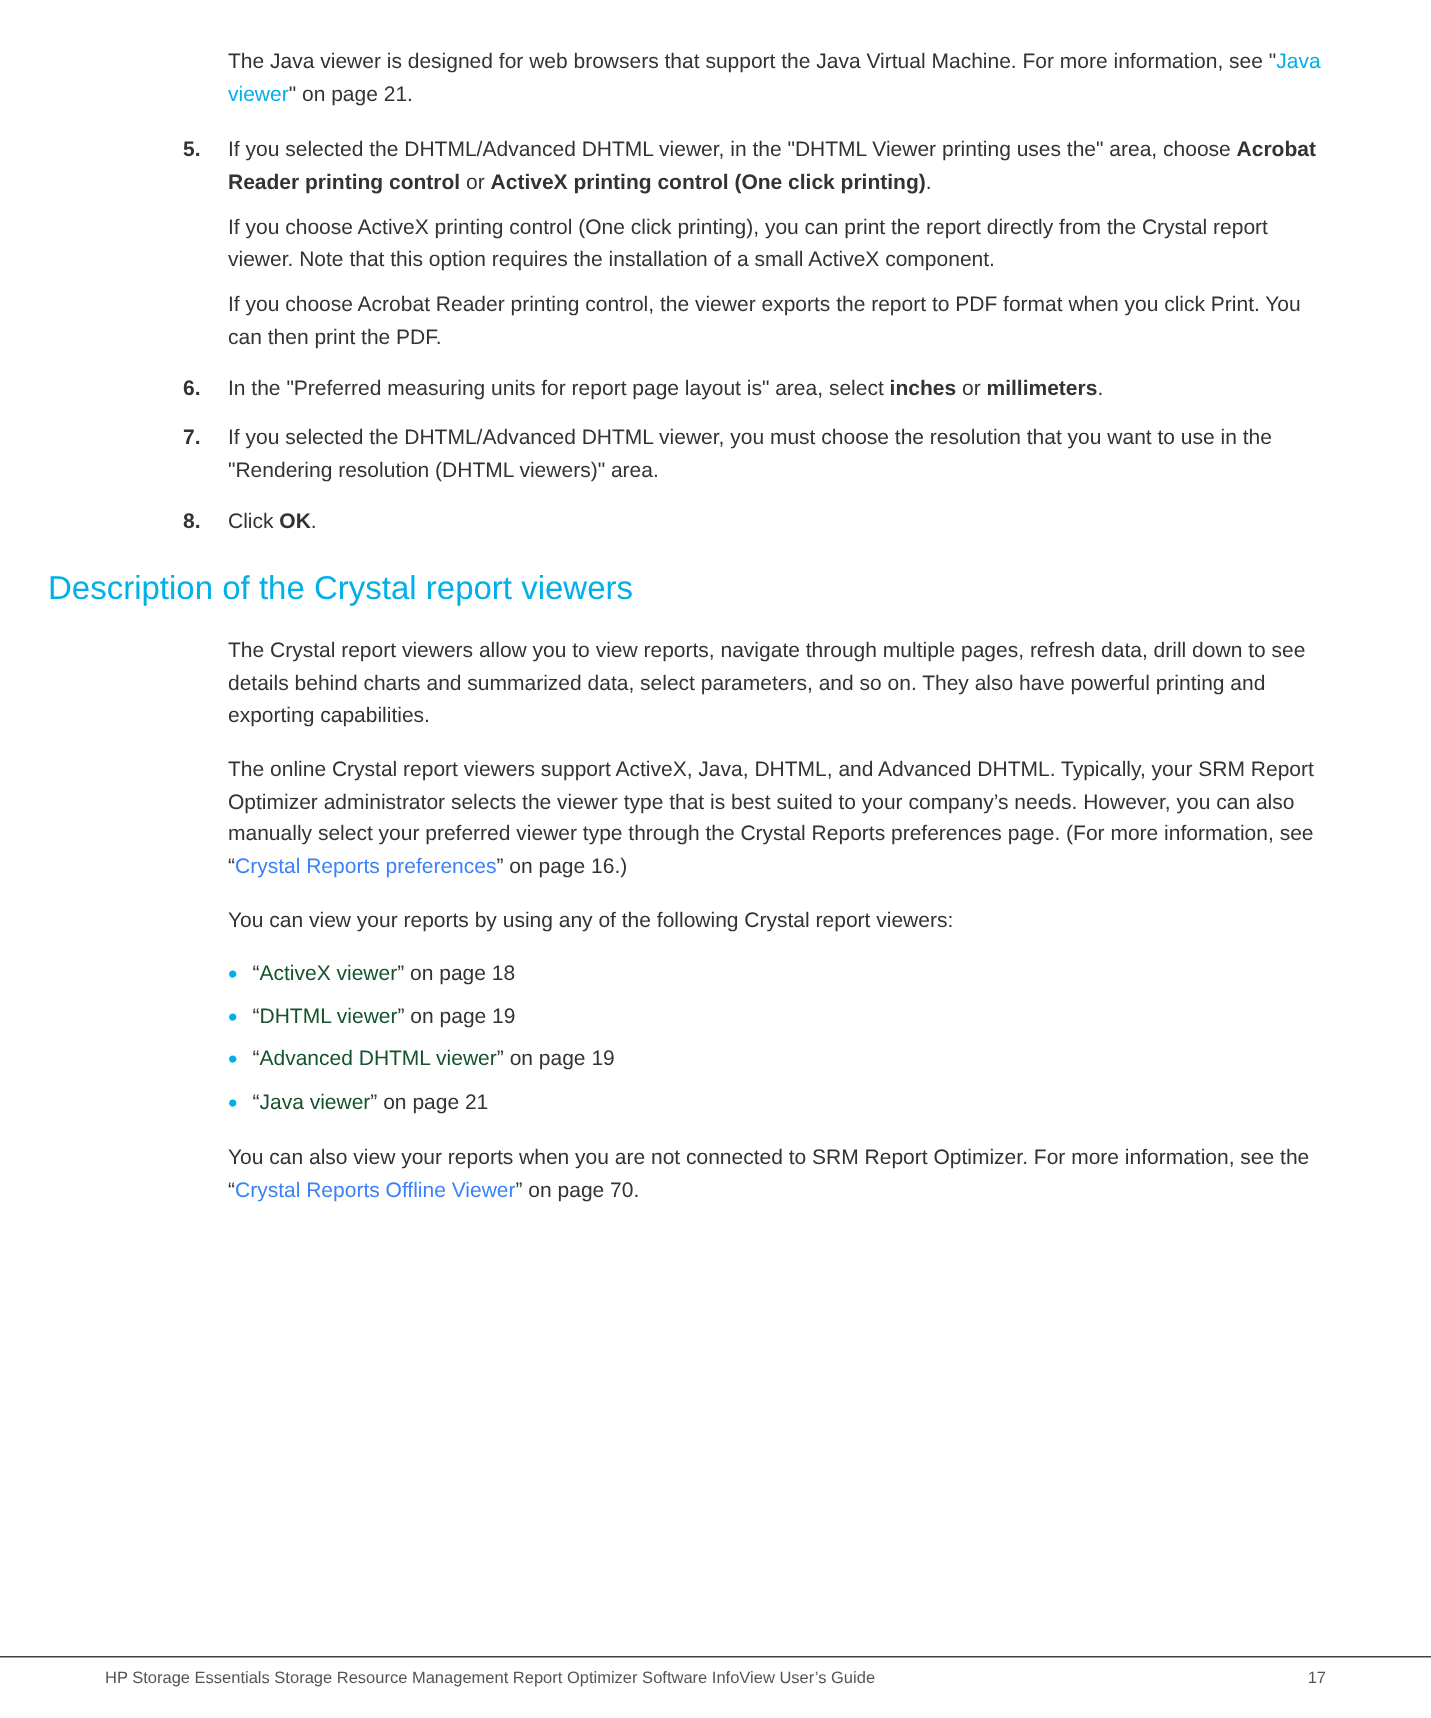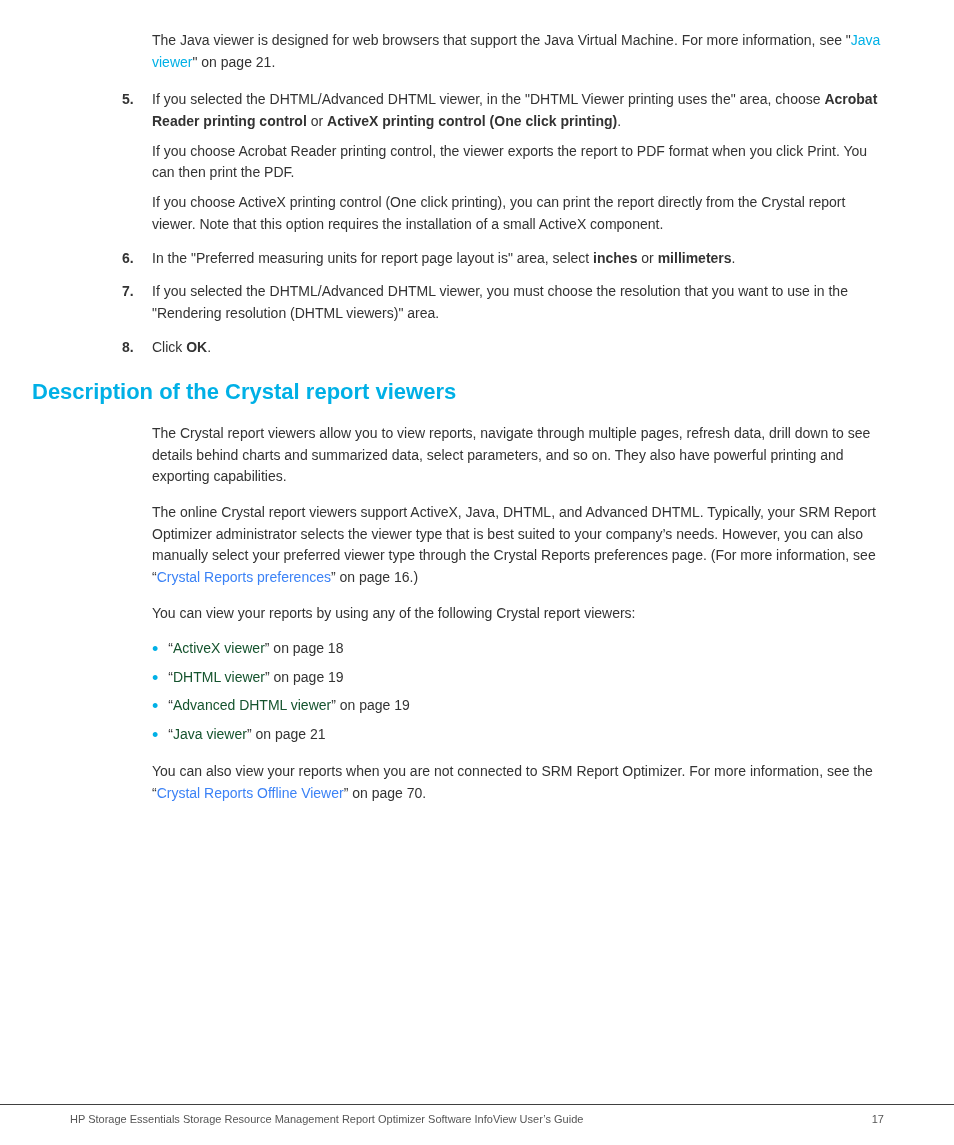--- a/index.html
+++ b/index.html
@@ -66,21 +66,21 @@
       line-height: 1.55;
     }
 
     .num-content p:last-child {
       margin-bottom: 0;
     }
 
     .section-heading {
       color: #00b0e6;
       font-size: 22px;
-      font-weight: bold;
+      font-weight: normal;
       margin-top: 20px;
       margin-bottom: 16px;
       line-height: 1.3;
     }
 
     .body-paragraph {
       margin-left: 120px;
       margin-bottom: 14px;
       line-height: 1.55;
       color: #333333;
@@ -153,22 +153,22 @@
     The Java viewer is designed for web browsers that support the Java Virtual
     Machine. For more information, see "<a href="#">Java viewer</a>" on page 21.
   </div>
 
   <ol class="numbered-list">
 
     <li>
       <span class="num-label">5.</span>
       <div class="num-content">
         <p>If you selected the DHTML/Advanced DHTML viewer, in the "DHTML Viewer printing uses the" area, choose <b>Acrobat Reader printing control</b> or <b>ActiveX printing control (One click printing)</b>.</p>
+        <p>If you choose ActiveX printing control (One click printing), you can print the report directly from the Crystal report viewer. Note that this option requires the installation of a small ActiveX component.</p>
         <p>If you choose Acrobat Reader printing control, the viewer exports the report to PDF format when you click Print. You can then print the PDF.</p>
-        <p>If you choose ActiveX printing control (One click printing), you can print the report directly from the Crystal report viewer. Note that this option requires the installation of a small ActiveX component.</p>
       </div>
     </li>
 
     <li>
       <span class="num-label">6.</span>
       <div class="num-content">
         <p>In the "Preferred measuring units for report page layout is" area, select <b>inches</b> or <b>millimeters</b>.</p>
       </div>
     </li>
 

